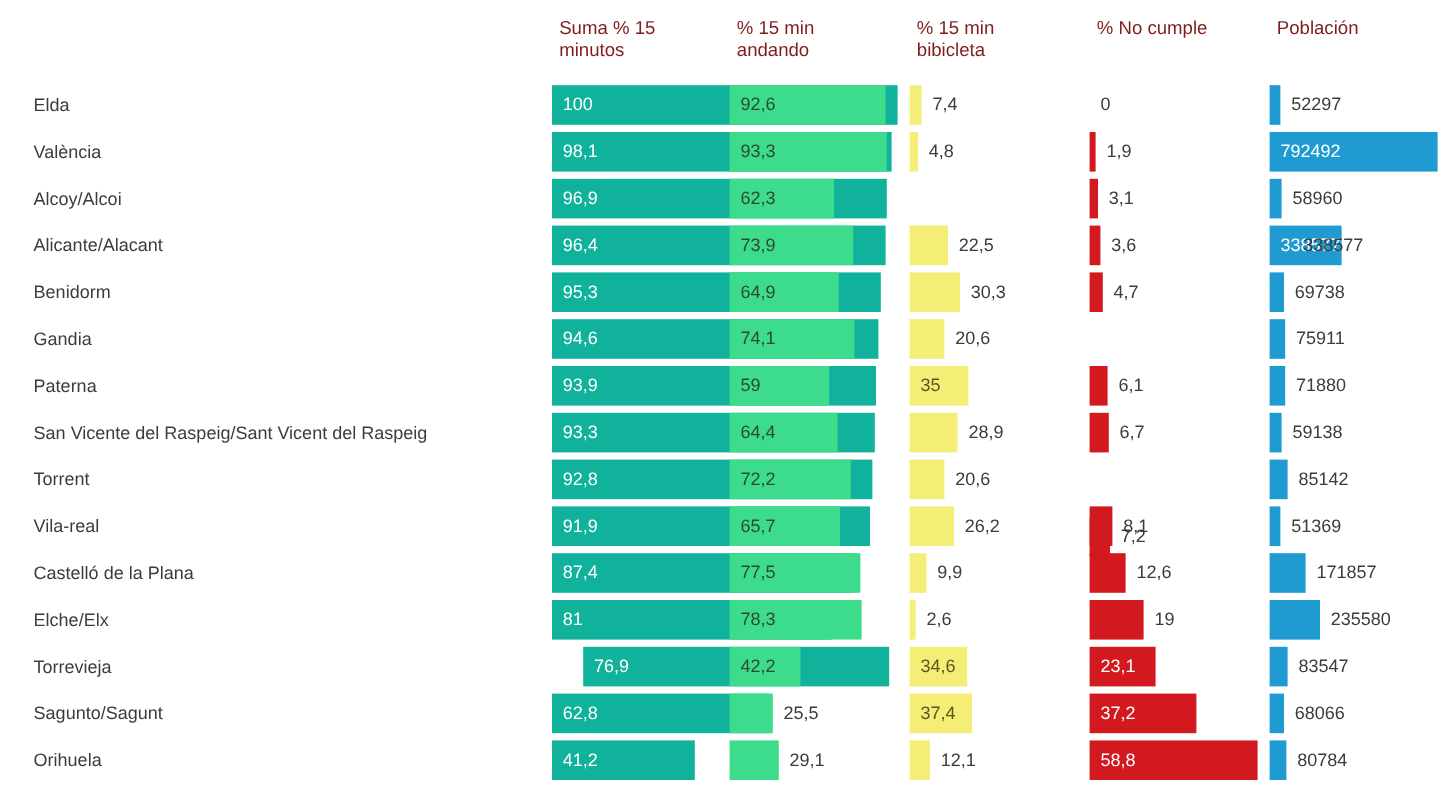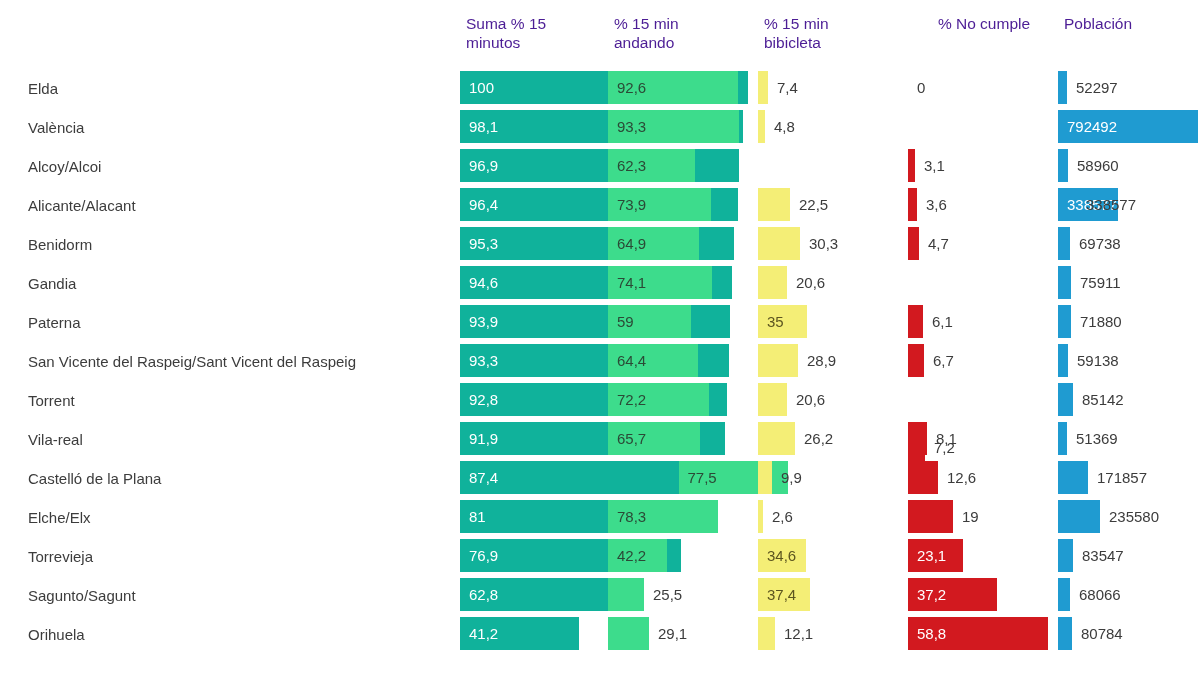--- a/index.html
+++ b/index.html
@@ -19,21 +19,21 @@
   .header-row {
     position: absolute;
     top: 0; left: 0;
     width: 1200px; height: 68px;
   }
   .col-header {
     position: absolute;
     top: 14px;
     font-size: 15.5px;
     line-height: 19px;
-    color: #4c1d95;
+    color: #7f1d1d;
     font-weight: 400;
     white-space: pre-line;
   }
 
   
   .rows {
     position: absolute;
     top: 68px; left: 0;
     width: 1200px;
   }
@@ -110,21 +110,21 @@
 
 <div id="chart-root">
 
   <div class="header-row">
     <div class="col-header" style="left:466px;width:135px;">Suma % 15
 minutos</div>
     <div class="col-header" style="left:614px;width:135px;">% 15 min
 andando</div>
     <div class="col-header" style="left:764px;width:135px;">% 15 min
 bibicleta</div>
-    <div class="col-header" style="left:914px;width:140px;text-align:center;">% No cumple</div>
+    <div class="col-header" style="left:914px;width:140px;">% No cumple</div>
     <div class="col-header" style="left:1064px;width:135px;">Población</div>
   </div>
 
   <div class="rows" id="rows-container">
       <div class="row">
         <div class="row-label">Elda</div>
         <div class="cell c-suma" style="left: 460px; width: 398px;">
           <div class="bar" style="width: 288px;">
             <span class="bar-label inside">100</span>
           </div>
@@ -154,20 +154,24 @@
           </div>
         </div>
         <div class="cell c-and" style="left: 608px; width: 250px;">
           <div class="bar" style="width: 131px;">
             <span class="bar-label inside">93,3</span>
           </div>
         </div>
         <div class="cell c-bici" style="left: 758px; width: 250px;">
           <div class="bar" style="width: 7px;"></div>
           <span class="bar-label outside">4,8</span>
+        </div>
+        <div class="cell c-nocum" style="left: 908px; width: 250px;">
+          <div class="bar" style="width: 5px;"></div>
+          <span class="bar-label outside">1,9</span>
         </div>
         <div class="cell c-pobl" style="left: 1058px; width: 250px;">
           <div class="bar" style="width: 140px;">
             <span class="bar-label inside">792492</span>
           </div>
         </div>
       </div>
       <div class="row">
         <div class="row-label">Alcoy/Alcoi</div>
         <div class="cell c-suma" style="left: 460px; width: 398px;">
@@ -363,21 +367,21 @@
           <span class="bar-label outside">51369</span>
         </div>
       </div>
       <div class="row">
         <div class="row-label">Castelló de la Plana</div>
         <div class="cell c-suma" style="left: 460px; width: 398px;">
           <div class="bar" style="width: 252px;">
             <span class="bar-label inside">87,4</span>
           </div>
         </div>
-        <div class="cell c-and" style="left: 608px; width: 250px; justify-content: center;">
+        <div class="cell c-and" style="left: 608px; width: 250px;">
           <div class="bar" style="width: 109px;">
             <span class="bar-label inside">77,5</span>
           </div>
         </div>
         <div class="cell c-bici" style="left: 758px; width: 250px;">
           <div class="bar" style="width: 14px;"></div>
           <span class="bar-label outside">9,9</span>
         </div>
         <div class="cell c-nocum" style="left: 908px; width: 250px;">
           <div class="bar" style="width: 30px;"></div>
@@ -409,21 +413,21 @@
           <span class="bar-label outside">19</span>
         </div>
         <div class="cell c-pobl" style="left: 1058px; width: 250px;">
           <div class="bar" style="width: 42px;"></div>
           <span class="bar-label outside">235580</span>
         </div>
       </div>
       <div class="row">
         <div class="row-label">Torrevieja</div>
         <div class="cell c-suma" style="left: 460px; width: 398px;">
-          <div class="bar" style="width: 221px;">
+          <div class="bar" style="width: 255px; margin-left: 26px;">
             <span class="bar-label inside">76,9</span>
           </div>
         </div>
         <div class="cell c-and" style="left: 608px; width: 250px;">
           <div class="bar" style="width: 59px;">
             <span class="bar-label inside">42,2</span>
           </div>
         </div>
         <div class="cell c-bici" style="left: 758px; width: 250px;">
           <div class="bar" style="width: 48px;">

